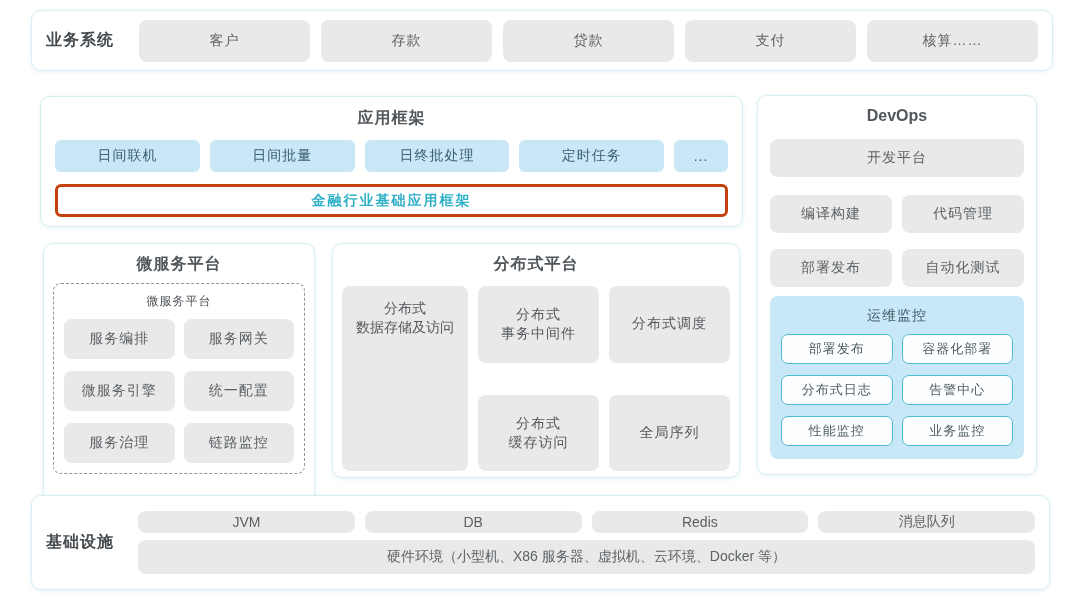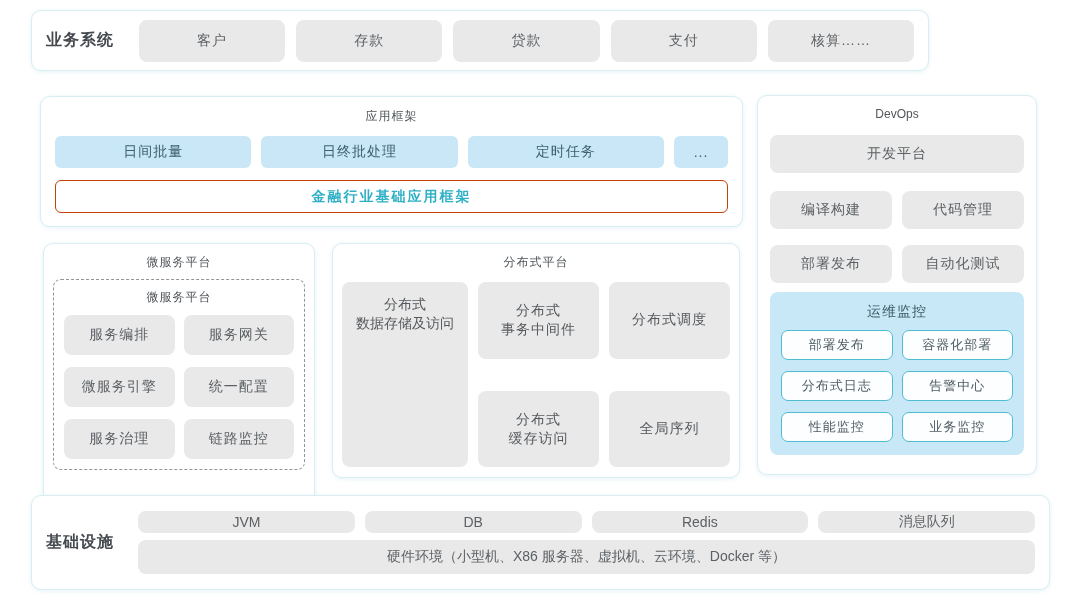--- a/index.html
+++ b/index.html
@@ -2,36 +2,36 @@
 <html><head>
 <meta charset="utf-8">
 <style>
   * { margin:0; padding:0; box-sizing:border-box; }
   html,body { width:1080px; height:602px; background:#fff;
     font-family:"Liberation Sans", sans-serif; color:#555; position:relative; overflow:hidden; }
 
   .panel { position:absolute; background:#fff; border:1px solid #d8eef2;
     border-radius:10px; box-shadow:0 1px 4px rgba(160,210,225,.28); }
 
-  .sec-title { text-align:center; font-size:12px; color:#50565b; font-weight:400; letter-spacing:1px; }
+  .sec-title { text-align:center; font-size:16px; color:#50565b; font-weight:700; letter-spacing:1px; }
   .row-label { font-size:16px; color:#454a4f; font-weight:700; letter-spacing:1px; }
 
   .gbtn { background:#e9e9e9; border-radius:8px; display:flex; align-items:center;
     justify-content:center; font-size:14px; color:#5c6165; letter-spacing:1px; }
   .bbtn { background:#c9e7f6; border-radius:6px; display:flex; align-items:center;
     justify-content:center; font-size:14px; color:#3e6072; letter-spacing:1px; }
   .pill { background:#fdfeff; border:1px solid #4fbcd1; border-radius:7px; display:flex;
     align-items:center; justify-content:center; font-size:13px; color:#4e5d63; letter-spacing:1px; }
-  .teal-box { background:#fff; border:1px solid #c2410c; border-radius:6px; display:flex;
+  .teal-box { background:#fff; border:3px solid #c2410c; border-radius:6px; display:flex;
     align-items:center; justify-content:center; font-size:14px; font-weight:700;
     color:#2fb0c7; letter-spacing:2px; }
   .preline { white-space:pre-line; text-align:center; line-height:1.35; }
 
   
-  #biz { left:31px; top:10px; width:898px; height:61px; display:flex; align-items:center;
+  #biz { left:31px; top:10px; width:1022px; height:61px; display:flex; align-items:center;
     gap:11px; padding:0 14px; }
   #biz .row-label { margin-right:14px; }
   #biz .gbtn { flex:1; height:42px; }
 
   
   #appfw { left:40px; top:96px; width:703px; height:131px; }
   #appfw .sec-title { padding-top:11px; }
   #appfw .blue-row { display:flex; gap:10px; margin:11px 14px 0; }
   #appfw .bbtn { flex:1; height:32px; }
   #appfw .bbtn.small { flex:0 0 54px; }
@@ -89,20 +89,21 @@
   <div class="gbtn">客户</div>
   <div class="gbtn">存款</div>
   <div class="gbtn">贷款</div>
   <div class="gbtn">支付</div>
   <div class="gbtn">核算……</div>
 </div>
 
 <div id="appfw" class="panel">
   <div class="sec-title">应用框架</div>
   <div class="blue-row">
+    <div class="bbtn">日间联机</div>
     <div class="bbtn">日间批量</div>
     <div class="bbtn">日终批处理</div>
     <div class="bbtn">定时任务</div>
     <div class="bbtn small">...</div>
   </div>
   <div class="teal-box">金融行业基础应用框架</div>
 </div>
 
 <div id="devops" class="panel">
   <div class="sec-title">DevOps</div>

